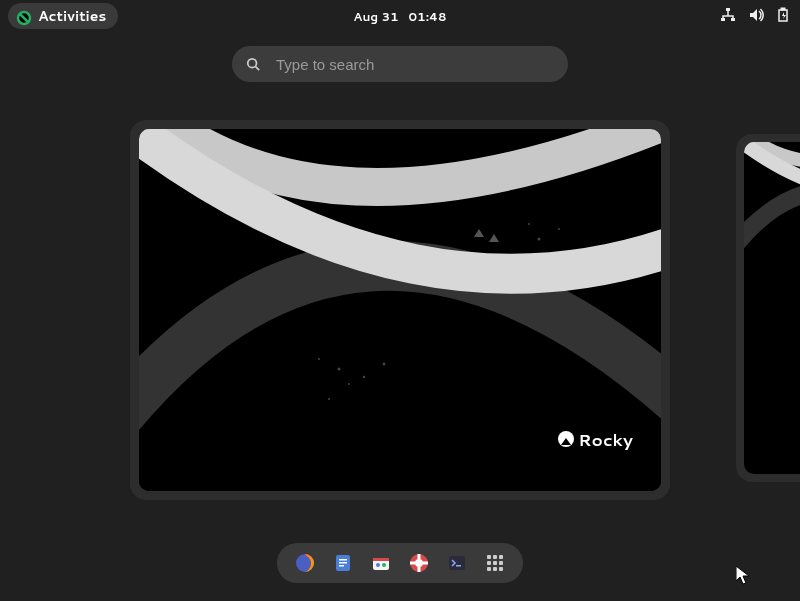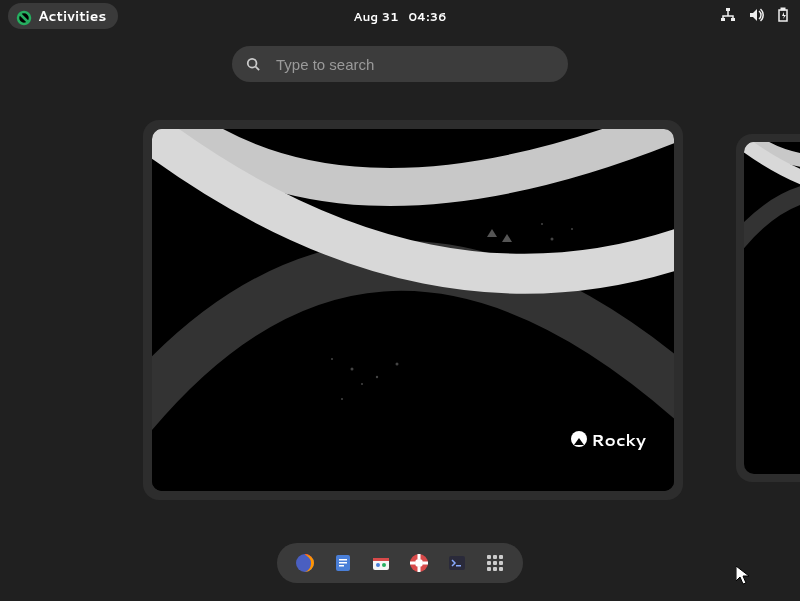--- a/index.html
+++ b/index.html
@@ -95,21 +95,21 @@
     .workspace-card {
       position: absolute;
       background: #2d2d2d;
       border-radius: 16px;
       overflow: hidden;
       display: flex;
       align-items: center;
       justify-content: center;
     }
     .workspace-main {
-      left: 143px;
+      left: 130px;
       top: 0;
       width: 540px;
       height: 380px;
       padding: 9px;
     }
     .workspace-peek {
       left: 736px;
       top: 14px;
       width: 200px;
       height: 348px;
@@ -204,21 +204,21 @@
       <svg viewBox="0 0 16 16">
           <circle cx="8" cy="8" r="7" fill="#000"></circle>
           <path d="M8 2 A6 6 0 0 1 8 14 A6 6 0 0 1 8 2" fill="none" stroke="#27ae60" stroke-width="2.5"></path>
           <path d="M4 4 L12 12" stroke="#27ae60" stroke-width="2.5"></path>
         </svg>
     </span>
     <span class="activities-label">Activities</span>
   </div>
   <div class="clock">
     <span>Aug 31</span>
-    <span>04:36</span>
+    <span>01:48</span>
   </div>
   <div class="tray">
     <span>
       <svg viewBox="0 0 16 16" fill="#eee">
           <rect x="6" y="1" width="4" height="3"></rect>
           <rect x="1" y="11" width="4" height="3"></rect>
           <rect x="11" y="11" width="4" height="3"></rect>
           <path d="M8 4 v3 M3 11 v-2 h10 v2 M8 7 v2" stroke="#eee" stroke-width="1.5" fill="none"></path>
         </svg>
     </span>

